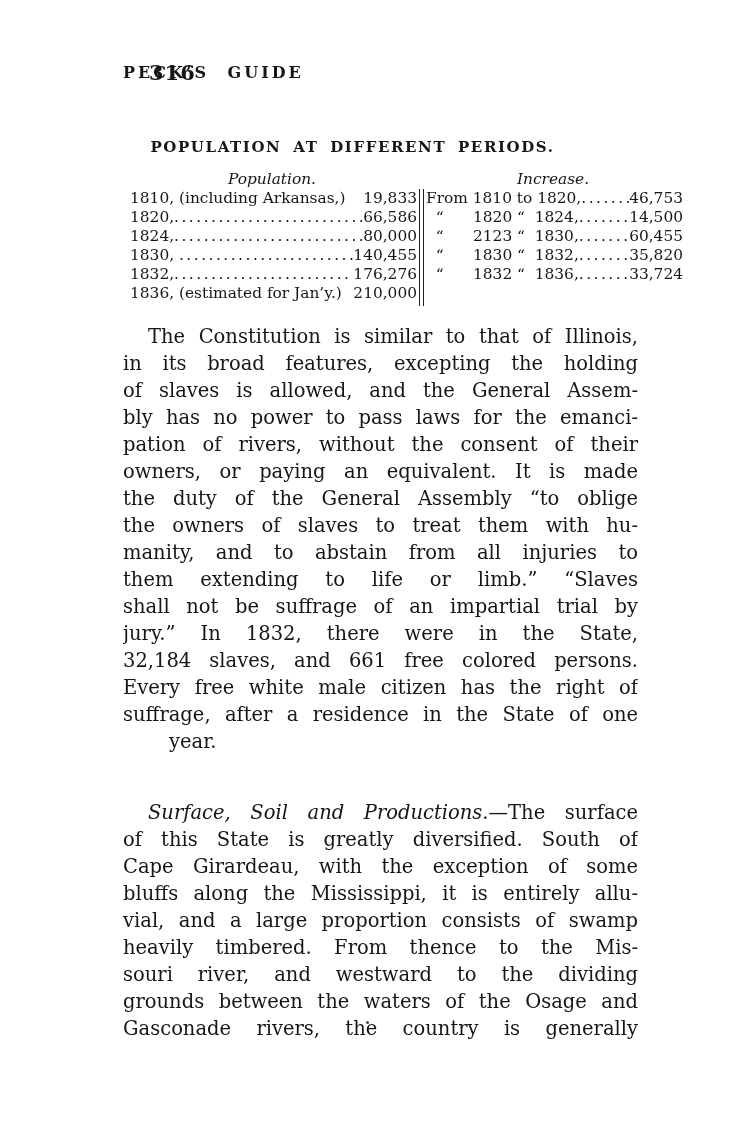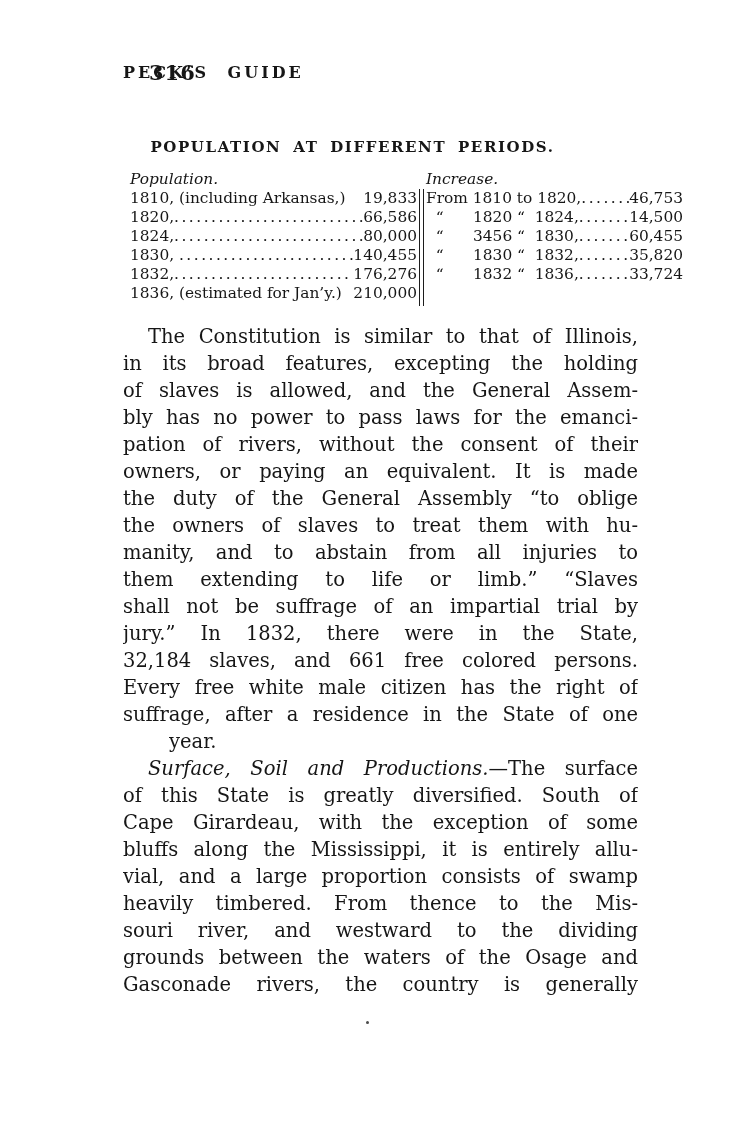--- a/index.html
+++ b/index.html
@@ -34,21 +34,21 @@
   
   .pop-table{
     margin:14px 0 0 7px;
     width:553px;
     display:flex;
     font-size:15.4px;line-height:19px;
   }
   .t-col{display:flex;flex-direction:column;}
   .t-col-pop{width:287px;flex:0 0 287px;}
   .t-col-inc{flex:1 1 auto;min-width:0;}
-  .t-col-header{font-style:italic;text-align:left;padding-right:3px;}
+  .t-col-header{font-style:italic;text-align:center;padding-right:3px;}
   .t-divider{
     width:3px;flex:0 0 3px;
     border-left:1.5px solid #1c1c1c;
     border-right:1.5px solid #1c1c1c;
     margin:19px 2px 0 2px;
     height:117px;
   }
   .t-row{display:flex;align-items:baseline;justify-content:space-between;}
   .t-label{white-space:pre;flex:0 0 auto;}
   .t-leader{flex:1 1 auto;min-width:2px;overflow:hidden;white-space:nowrap;}
@@ -56,21 +56,21 @@
   .t-value{white-space:pre;flex:0 0 auto;}
   
   .body-text{margin-top:17px;font-size:19.5px;line-height:27px;}
   .line{
     text-align:justify;
     text-align-last:justify;
     overflow:hidden;
   }
   .para1 .line:first-of-type{text-indent:25px;}
   .para1 .line:last-of-type{text-align-last:left;margin-left:46px;}
-  .line.lead{text-indent:25px;}
+  .line.lead{text-indent:25px;margin-top:44px;}
   .lead-italic{font-style:italic;}
   .ink-dot{
     position:absolute;left:366px;top:1021px;
     width:3px;height:3px;border-radius:50%;
     background:#4a4a4a;
   }
 </style>
 </head>
 <body>
 
@@ -139,21 +139,21 @@
             <span class="t-value">46,753</span>
           </div>
 
           <div class="t-row">
             <span class="t-label">  “      1820 “  1824,</span>
             <span class="t-leader"><span class="dots">....................</span></span>
             <span class="t-value">14,500</span>
           </div>
 
           <div class="t-row">
-            <span class="t-label">  “      3456 “  1830,</span>
+            <span class="t-label">  “      2123 “  1830,</span>
             <span class="t-leader"><span class="dots">....................</span></span>
             <span class="t-value">60,455</span>
           </div>
 
           <div class="t-row">
             <span class="t-label">  “      1830 “  1832,</span>
             <span class="t-leader"><span class="dots">....................</span></span>
             <span class="t-value">35,820</span>
           </div>
 

